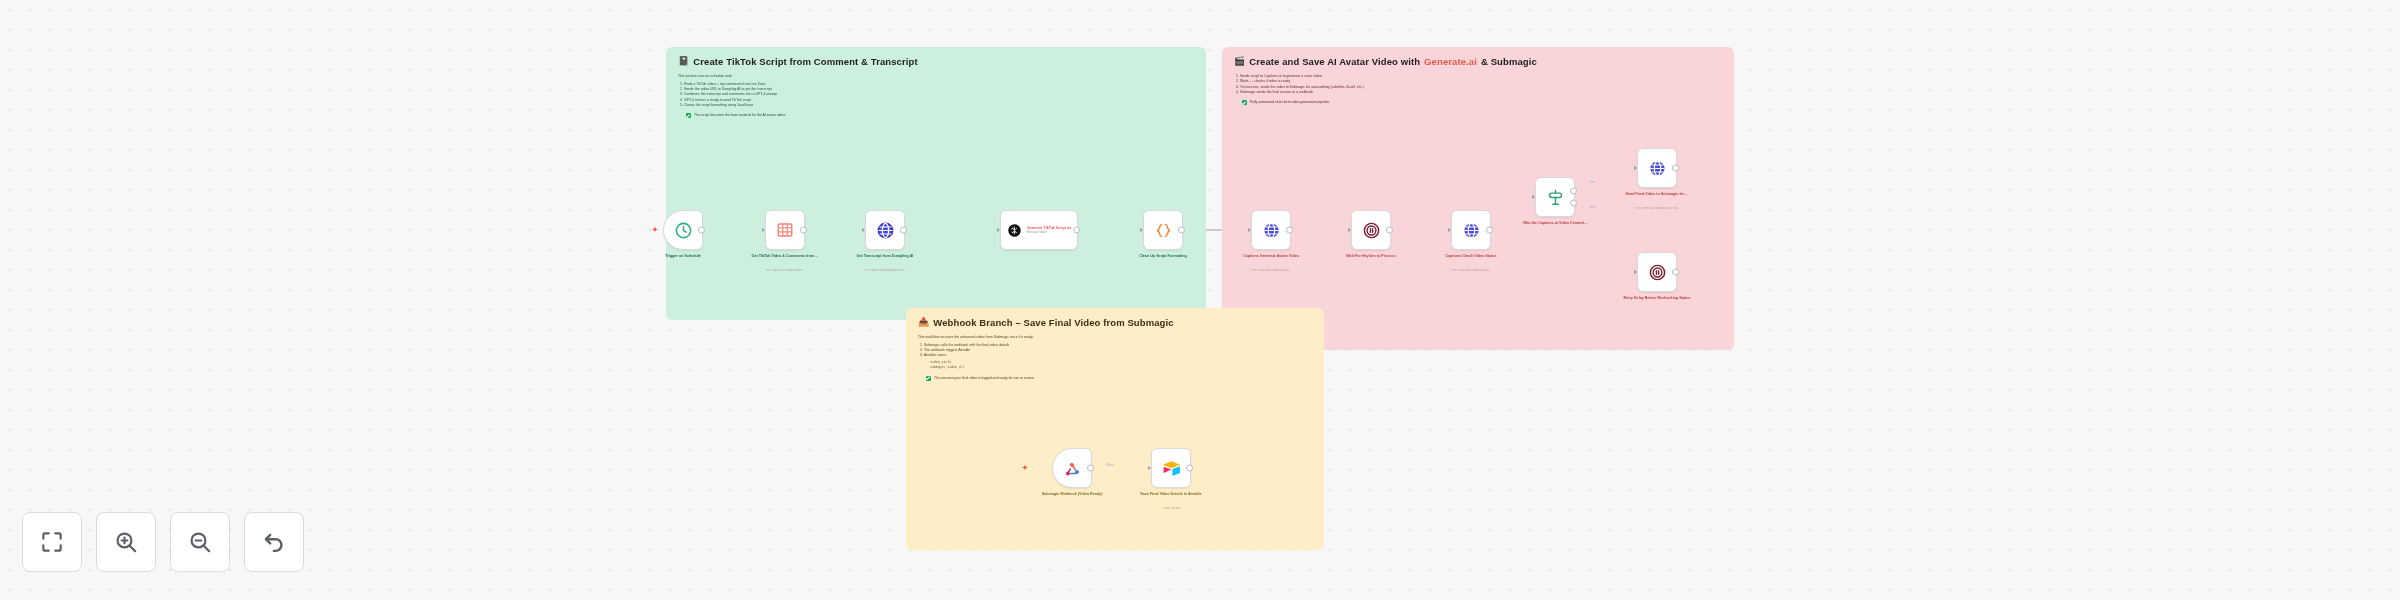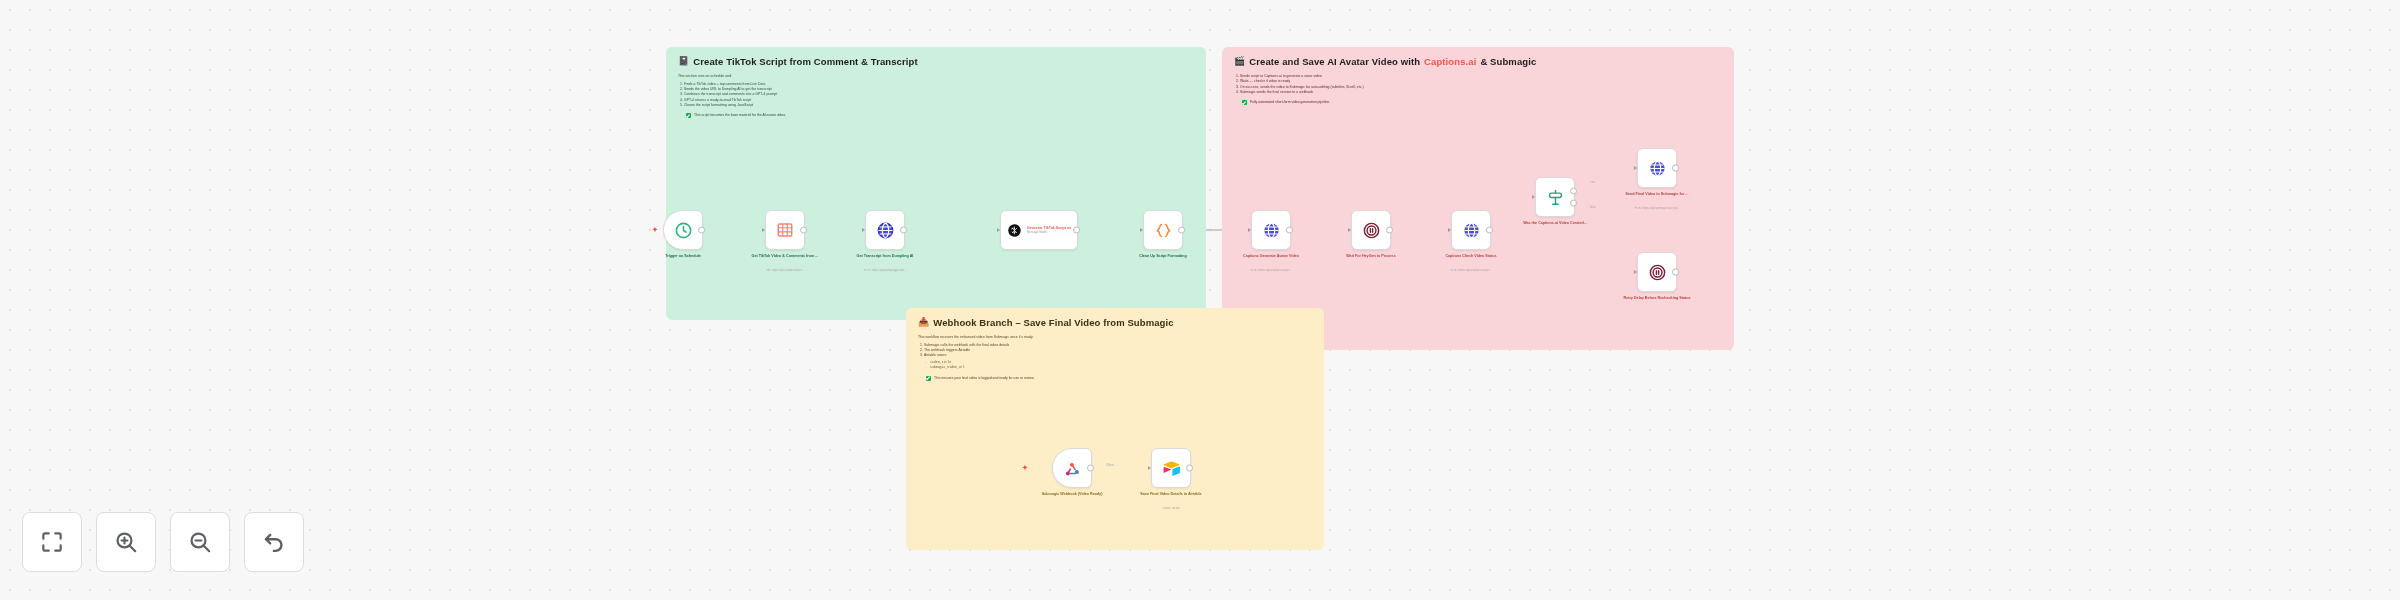--- a/index.html
+++ b/index.html
@@ -233,21 +233,21 @@
         <span class="chk"></span>
         <span class="txt">This script becomes the base material for the AI avatar video.</span>
       </div>
     </div>
   </div>
 
   <div class="sticky pink" style="left:1222px;top:47px;width:512px;height:303px;">
     <div class="sticky-title">
       <span class="emoji">🎬</span>
       <span>Create and Save AI Avatar Video with </span>
-      <span class="title-accent">Captions.ai</span>
+      <span class="title-accent">Generate.ai</span>
       <span> &amp; Submagic</span>
     </div>
     <div class="sticky-body">
       <ol>
         <li>Sends script to Captions.ai to generate a voice video</li>
         <li>Waits — checks if video is ready</li>
         <li>On success, sends the video to Submagic for auto-editing (subtitles, B-roll, etc.)</li>
         <li>Submagic sends the final version to a webhook</li>
       </ol>
       <div class="callout">

